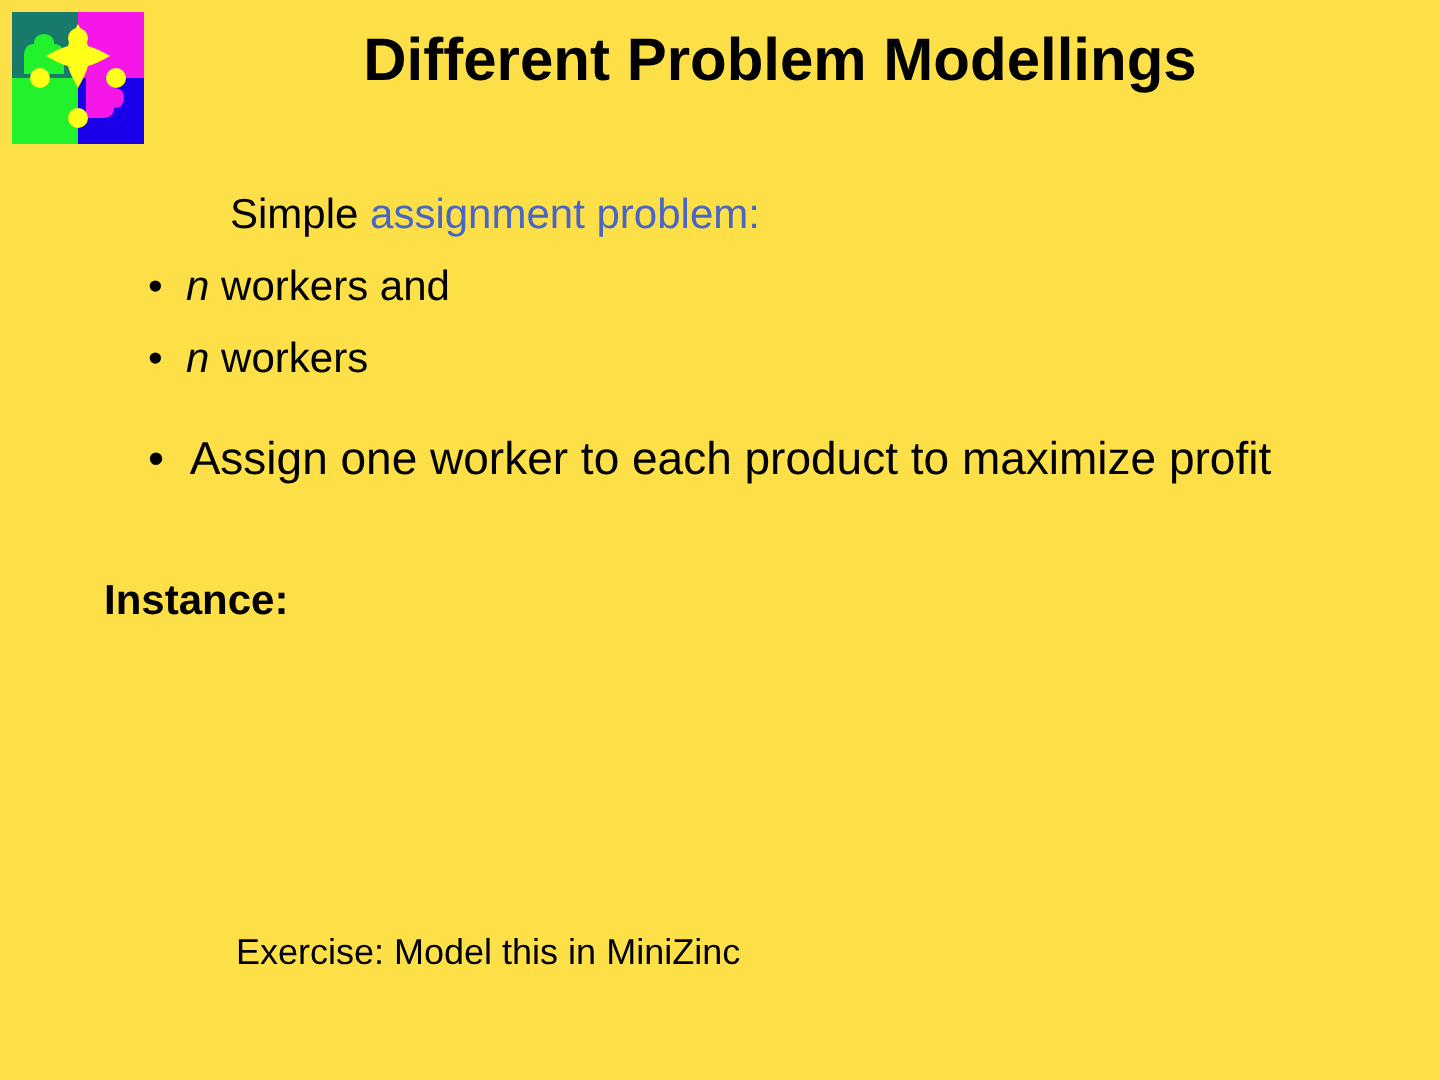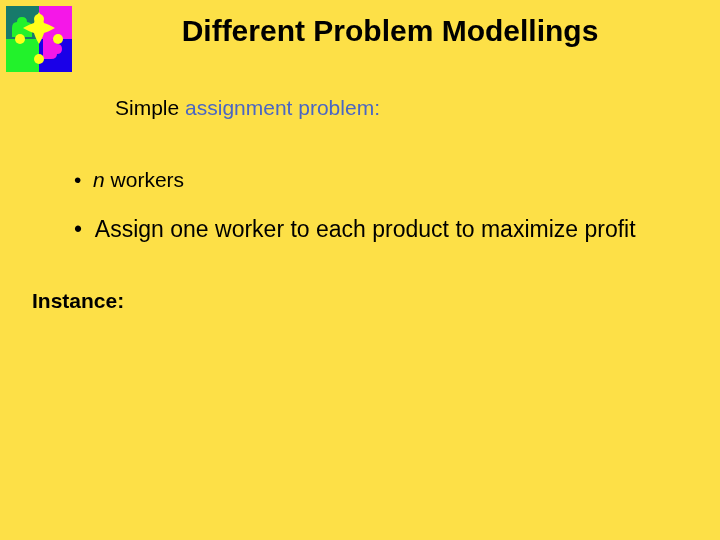--- a/index.html
+++ b/index.html
@@ -58,21 +58,21 @@
     color: #000000;
     width: 570px;
   }
   .accent { color: #4a66c4; }
   .ital { font-style: italic; }
 
   #line-simple   { left: 86px; top: 95px; margin-left: 29px; }
   #line-workers  { left: 74px; top: 131px; }
   #line-products { left: 74px; top: 167px; }
   #line-assign   { left: 74px; top: 212px; }
-  #line-instance { left: 32px; top: 288px; font-weight: bold; }
+  #line-instance { left: 52px; top: 288px; font-weight: bold; }
   #line-nprofit  { left: 47px; top: 331px; }
   #line-exercise { left: 118px; top: 465px; font-size: 18px; line-height: 23px; }
 
   .bullet-dot { letter-spacing: 0; }
 </style>
 </head>
 <body>
 
 <div id="slide">
 
@@ -97,22 +97,24 @@
       <circle cx="33" cy="53" r="5" fill="#ffff1a"></circle>
       <circle cx="14" cy="33" r="5" fill="#ffff1a"></circle>
       <circle cx="52" cy="33" r="5" fill="#ffff1a"></circle>
     </svg>
   </div>
 
   <div id="title">Different Problem Modellings</div>
 
   <div class="line" id="line-simple"><span>Simple </span><span class="accent">assignment problem</span><span class="accent">:</span></div>
 
+  <div class="line" id="line-workers"><span class="bullet-dot">•</span><span>&nbsp;&nbsp;</span><span class="ital">n</span><span> workers and</span></div>
 
   <div class="line" id="line-products"><span class="bullet-dot">•</span><span>&nbsp;&nbsp;</span><span class="ital">n</span><span> workers</span></div>
 
   <div class="wrapline" id="line-assign"><span class="bullet-dot">•</span><span>&nbsp;&nbsp;</span><span>Assign one worker to each product to maximize profit</span></div>
 
   <div class="line" id="line-instance">Instance:</div>
 
 
+  <div class="line" id="line-exercise">Exercise: Model this in MiniZinc</div>
 
 </div>
 
 </body></html>

